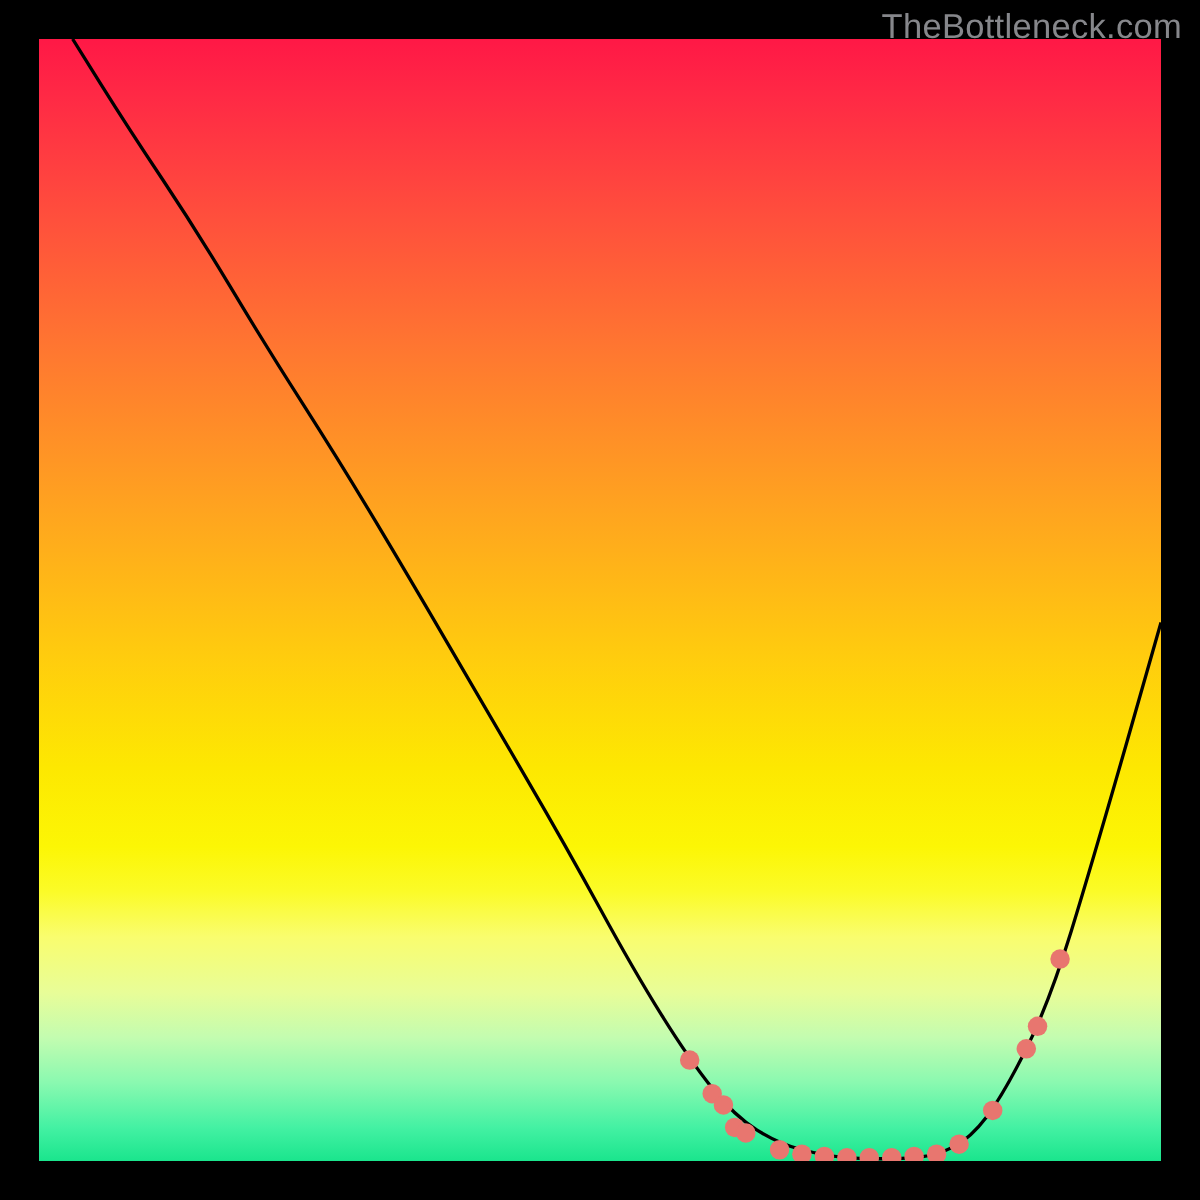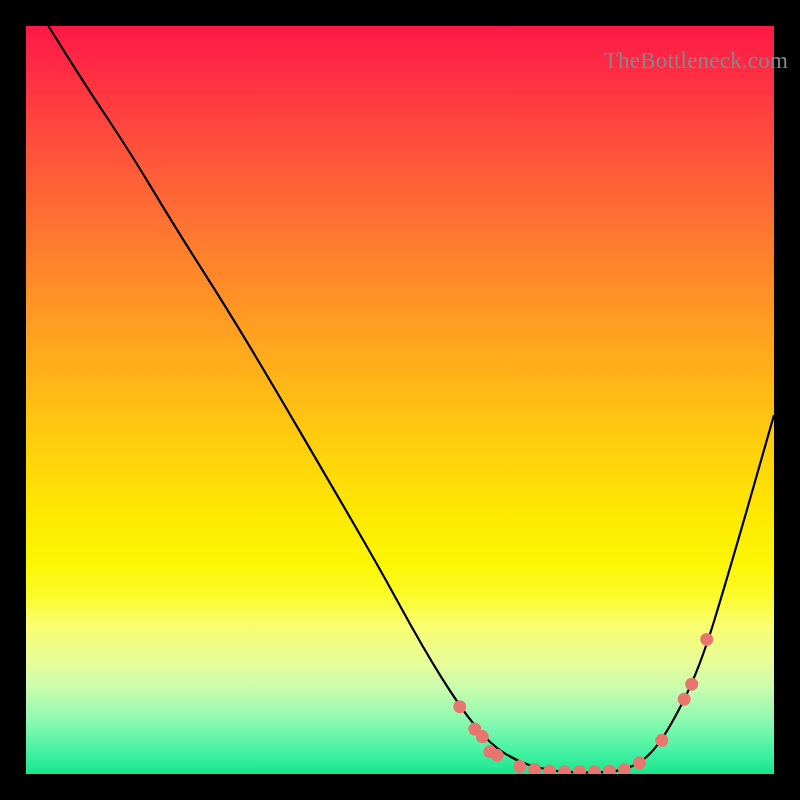--- a/index.html
+++ b/index.html
@@ -37,25 +37,24 @@
       #c3fcb0 89%,
       #8af9b0 93%,
       #44f1a3 97%,
       #1ae58d 100%
     );
   }
   .watermark {
     position: absolute;
     top: 4px;
     right: 12px;
-    font-family: Liberation Serif, serif;
+    font-family: Liberation Sans, sans-serif;
     font-size: 23px;
     color: #86878b;
     letter-spacing: 0.2px;
-    margin-top: 44px;
   }
   svg.curve-layer {
     position: absolute;
     left: 0;
     top: 0;
     width: 748px;
     height: 748px;
   }
 </style>
 </head>

